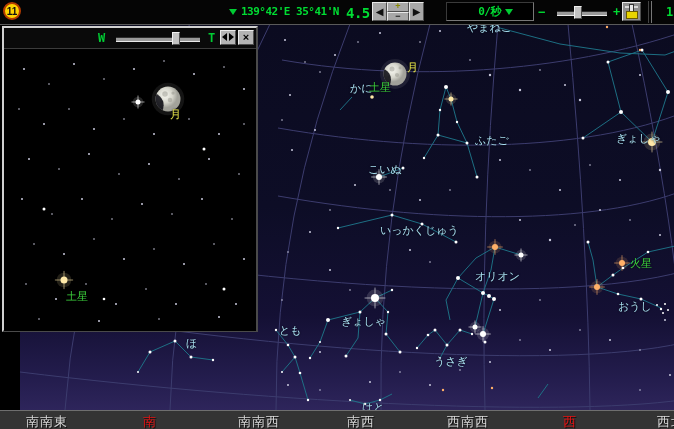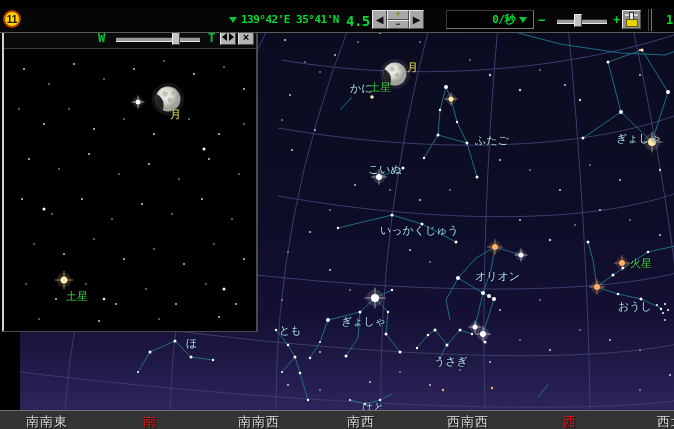--- a/index.html
+++ b/index.html
@@ -1,39 +1,39 @@
 <!DOCTYPE html>
 <html><head>
 <meta charset="utf-8">
 <style>
   html,body{margin:0;padding:0;background:#000;}
   #stage{position:relative;width:674px;height:429px;overflow:hidden;
          font-family:"Liberation Sans",sans-serif;background:#000;}
 
   
-  #toolbar{position:absolute;left:0;top:8px;width:674px;height:24px;background:#050505;
+  #toolbar{position:absolute;left:0;top:0;width:674px;height:24px;background:#050505;
            border-bottom:1px solid #5a5a5a;z-index:40;}
   .lcd{font-family:"DejaVu Sans Mono",monospace;color:#00dd33;font-size:12px;font-weight:bold;
        letter-spacing:-0.5px;white-space:pre;}
   #app-icon{position:absolute;left:3px;top:2px;width:18px;height:18px;border-radius:50%;
             background:#ffd400;border:2px solid #b43c00;color:#111;font-size:10px;font-weight:bold;
             display:flex;align-items:center;justify-content:center;box-sizing:border-box;}
   .tb-abs{position:absolute;top:5px;}
   .greenarrow{display:inline-block;width:0;height:0;border-left:4px solid transparent;
             border-right:4px solid transparent;border-top:6px solid #00cc33;vertical-align:middle;}
   .grybtn{background:#a8a8a8;border:1px solid;border-color:#e8e8e8 #4e4e4e #4e4e4e #e8e8e8;
           color:#111;font-size:9px;line-height:1;display:flex;align-items:center;justify-content:center;
           box-sizing:border-box;padding:0;}
   #stepper{position:absolute;left:372px;top:2px;height:19px;display:flex;}
   #stepper .arrow{width:15px;height:19px;font-size:10px;}
   #stepper .pm{display:flex;flex-direction:column;width:22px;}
   #stepper .pm .grybtn{height:9.5px;width:22px;font-weight:bold;}
   #rate-panel{position:absolute;left:446px;top:2px;width:88px;height:19px;background:#000;
               border:1px solid;border-color:#3a3a3a #777 #777 #3a3a3a;display:flex;
-              align-items:center;justify-content:flex-end;gap:4px;padding-right:6px;box-sizing:border-box;}
+              align-items:center;justify-content:flex-end;gap:4px;padding-right:20px;box-sizing:border-box;}
   .slider-track{position:absolute;background:#9a9a9a;border-top:1px solid #2e2e2e;border-bottom:1px solid #e8e8e8;height:3px;}
   .slider-handle{position:absolute;width:8px;height:13px;top:-6px;background:#c2c2c2;
                  border:1px solid;border-color:#efefef #4c4c4c #4c4c4c #efefef;box-sizing:border-box;}
   #tool-btn{position:absolute;left:622px;top:2px;width:19px;height:19px;background:#909090;
             border:1px solid;border-color:#e8e8e8 #4e4e4e #4e4e4e #e8e8e8;box-sizing:border-box;}
   #tool-btn .mini-slider{position:absolute;left:2px;top:3px;width:13px;height:2px;background:#d8d8d8;}
   #tool-btn .mini-handle{position:absolute;left:6px;top:1px;width:3px;height:6px;background:#e8e8e8;border:1px solid #333;}
   #tool-btn .mini-folder{position:absolute;left:3px;top:8px;width:12px;height:8px;background:#e8d400;
             border:1px solid #6a5a00;box-sizing:border-box;}
   #tb-sep{position:absolute;left:648px;top:1px;width:2px;height:22px;

